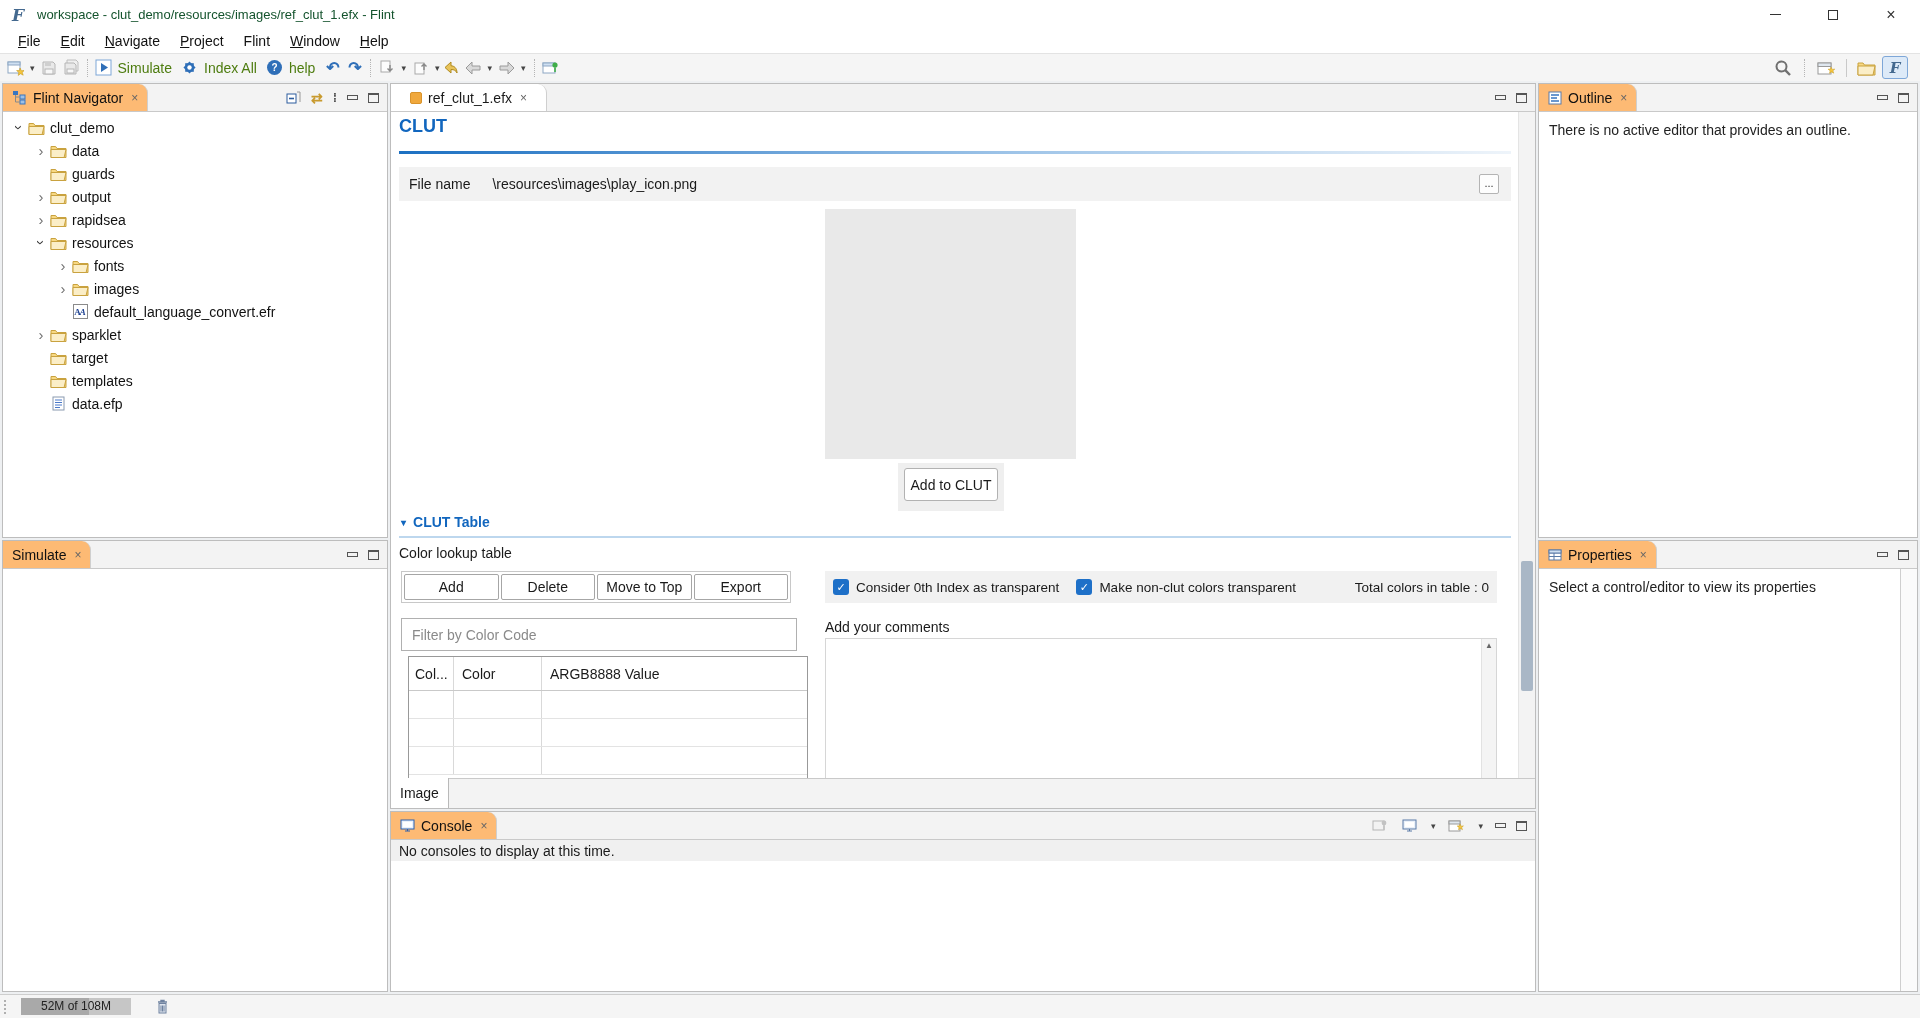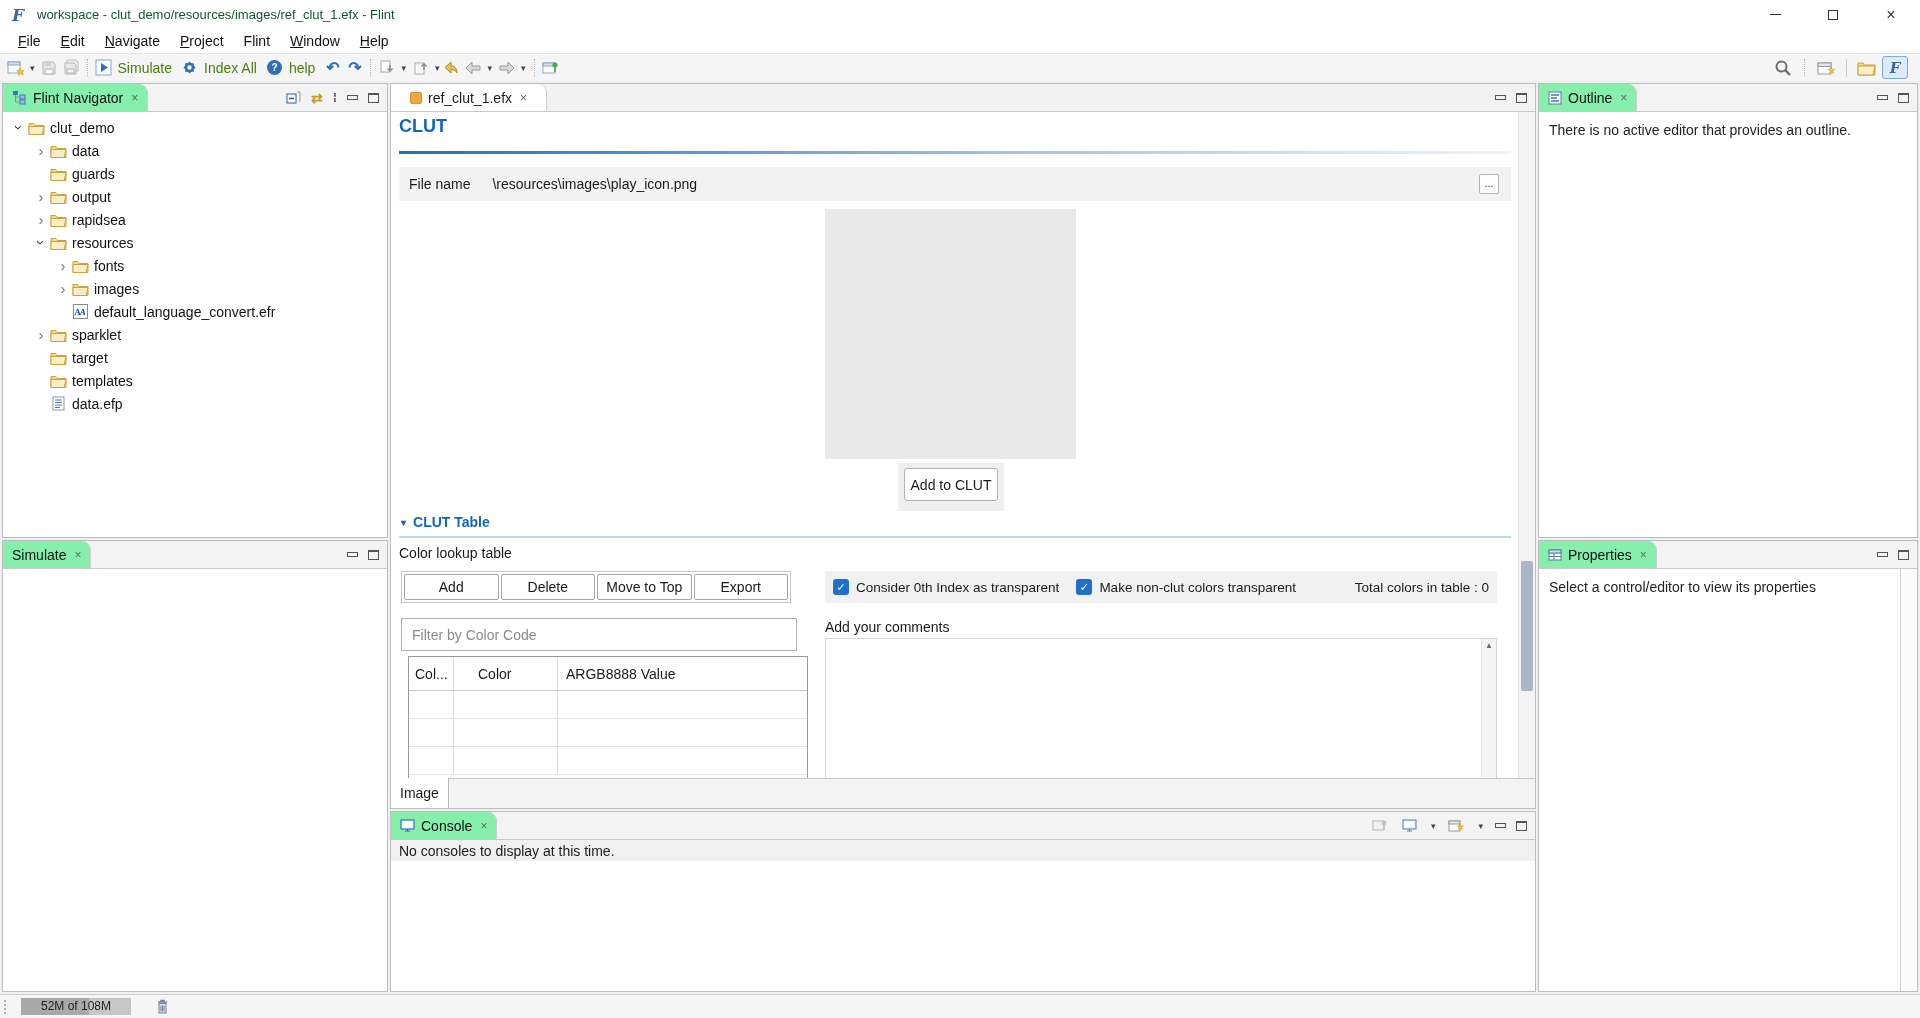--- a/index.html
+++ b/index.html
@@ -27,21 +27,21 @@
   .tb-label { font-size:14px; margin:0 8px 0 2px; color:#4d7c0f; }
   .dd { font-size:9px; color:#444; margin:0 2px; }
   .arrow-glyph { font-size:16px; font-weight:bold; color:#2f6fb8; line-height:1; }
   .tb-right { margin-left:auto; display:flex; align-items:center; gap:6px; padding-right:6px; }
   .persp-active { width:26px; height:23px; border:1px solid #7ea7d8; background:#ddeaf8; border-radius:3px; display:flex; align-items:center; justify-content:center; font-family:"DejaVu Serif",serif; font-weight:bold; font-style:italic; color:#44698f; font-size:15px; }
   .vline-sep { width:1px; height:18px; background:#c9c9c9; margin:0 4px; }
 
   
   .panel { position:absolute; background:#fff; border:1px solid #bdbdbd; }
   .panel-header { height:28px; background:#f3f3f3; border-bottom:1px solid #c9c9c9; display:flex; align-items:stretch; }
-  .view-tab { display:flex; align-items:center; gap:6px; padding:0 9px; background:#86efac; border-right:1px solid #cfcfcf; border-top-right-radius:9px; font-size:14px; color:#111; }
+  .view-tab { display:flex; align-items:center; gap:6px; padding:0 9px; background:#fdba74; border-right:1px solid #cfcfcf; border-top-right-radius:9px; font-size:14px; color:#111; }
   .tab-close { font-size:12px; color:#666; margin-left:2px; }
   .header-icons { margin-left:auto; display:flex; align-items:center; gap:10px; padding-right:8px; color:#444; }
   .ico-min { width:11px; height:5px; border:1px solid #555; }
   .ico-max { width:11px; height:10px; border:1px solid #555; border-top-width:2px; }
   .overflow-glyph { font-weight:bold; color:#555; font-size:13px; letter-spacing:0; }
   .panel-msg { padding:10px 10px; font-size:14px; color:#222; }
 
   
   .tree { padding-top:4px; }
   .tree-row { height:23px; display:flex; align-items:center; font-size:14px; color:#111; }
@@ -77,21 +77,21 @@
   .cbrow { left:434px; top:459px; width:672px; height:32px; background:#f1f1f1; display:flex; align-items:center; padding:0 8px; gap:7px; font-size:13.5px; }
   .cbox { width:16px; height:16px; background:#1e70c8; border-radius:3px; color:#fff; font-size:11px; display:flex; align-items:center; justify-content:center; flex:none; }
   .cb-label { margin-right:10px; }
   .total-label { margin-left:auto; }
   .filter-input { left:10px; top:506px; width:396px; height:33px; border:1px solid #b0b0b0; background:#fff; font-family:"Liberation Sans",sans-serif; font-size:14px; padding-left:10px; color:#333; }
   .filter-input::placeholder { color:#8a8a8a; }
   .clut-table { left:17px; top:544px; width:400px; height:124px; border:1px solid #999; background:#fff; }
   .t-hrow { display:flex; height:34px; border-bottom:1px solid #c9c9c9; align-items:center; font-size:14px; }
   .t-row { display:flex; height:28px; border-bottom:1px solid #e3e3e3; }
   .t-c0 { width:45px; padding-left:6px; border-right:1px solid #d9d9d9; height:100%; display:flex; align-items:center; }
-  .t-c1 { width:88px; padding-left:8px; border-right:1px solid #d9d9d9; height:100%; display:flex; align-items:center;margin-left:16px; }
+  .t-c1 { width:88px; padding-left:8px; border-right:1px solid #d9d9d9; height:100%; display:flex; align-items:center; }
   .t-c2 { flex:1; padding-left:8px; height:100%; display:flex; align-items:center; }
   .comments-label { left:434px; top:507px; font-size:14px; }
   .comments-box { left:434px; top:526px; width:672px; height:142px; background:#fff; border:1px solid #d6d6d6; }
   .comments-scroll { position:absolute; right:0; top:0; bottom:0; width:15px; background:#f4f4f4; border-left:1px solid #e2e2e2; text-align:center; }
   .scroll-up { font-size:8px; color:#666; line-height:14px; }
   .ed-scrollbar { position:absolute; left:1127px; top:28px; width:17px; height:668px; background:#f3f3f3; border-left:1px solid #e4e4e4; }
   .ed-thumb { position:absolute; left:2px; width:12px; top:449px; height:130px; background:#a9b7c6; border-radius:2px; }
   .image-strip { position:absolute; left:0; bottom:0; width:100%; height:30px; background:#f3f3f3; border-top:1px solid #c9c9c9; display:flex; }
   .bottom-tab { width:58px; background:#fff; border-right:1px solid #b9b9b9; margin-top:-1px; display:flex; align-items:center; padding-left:9px; font-size:14px; }
 

